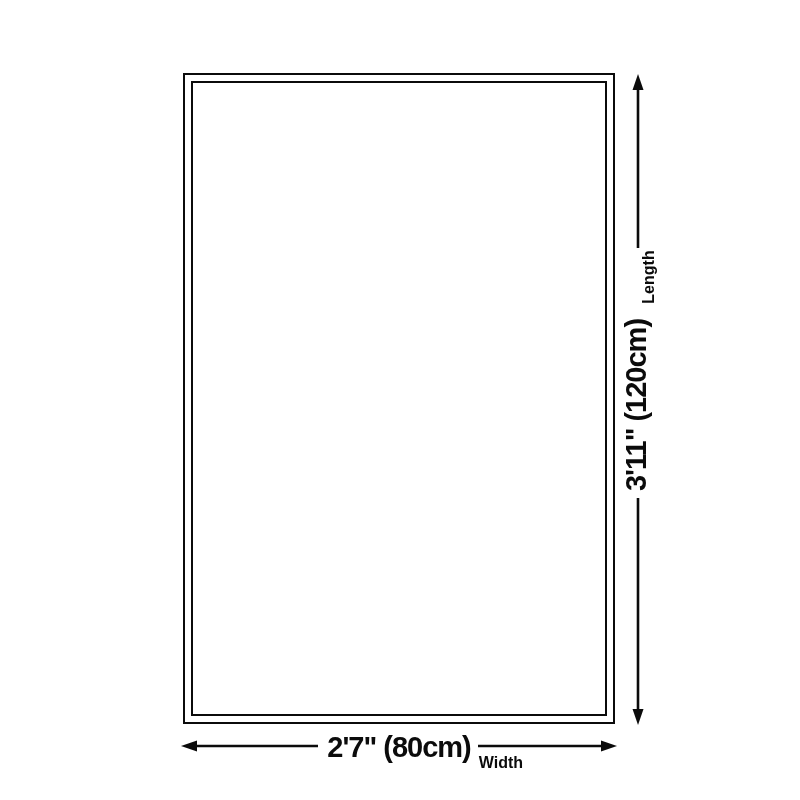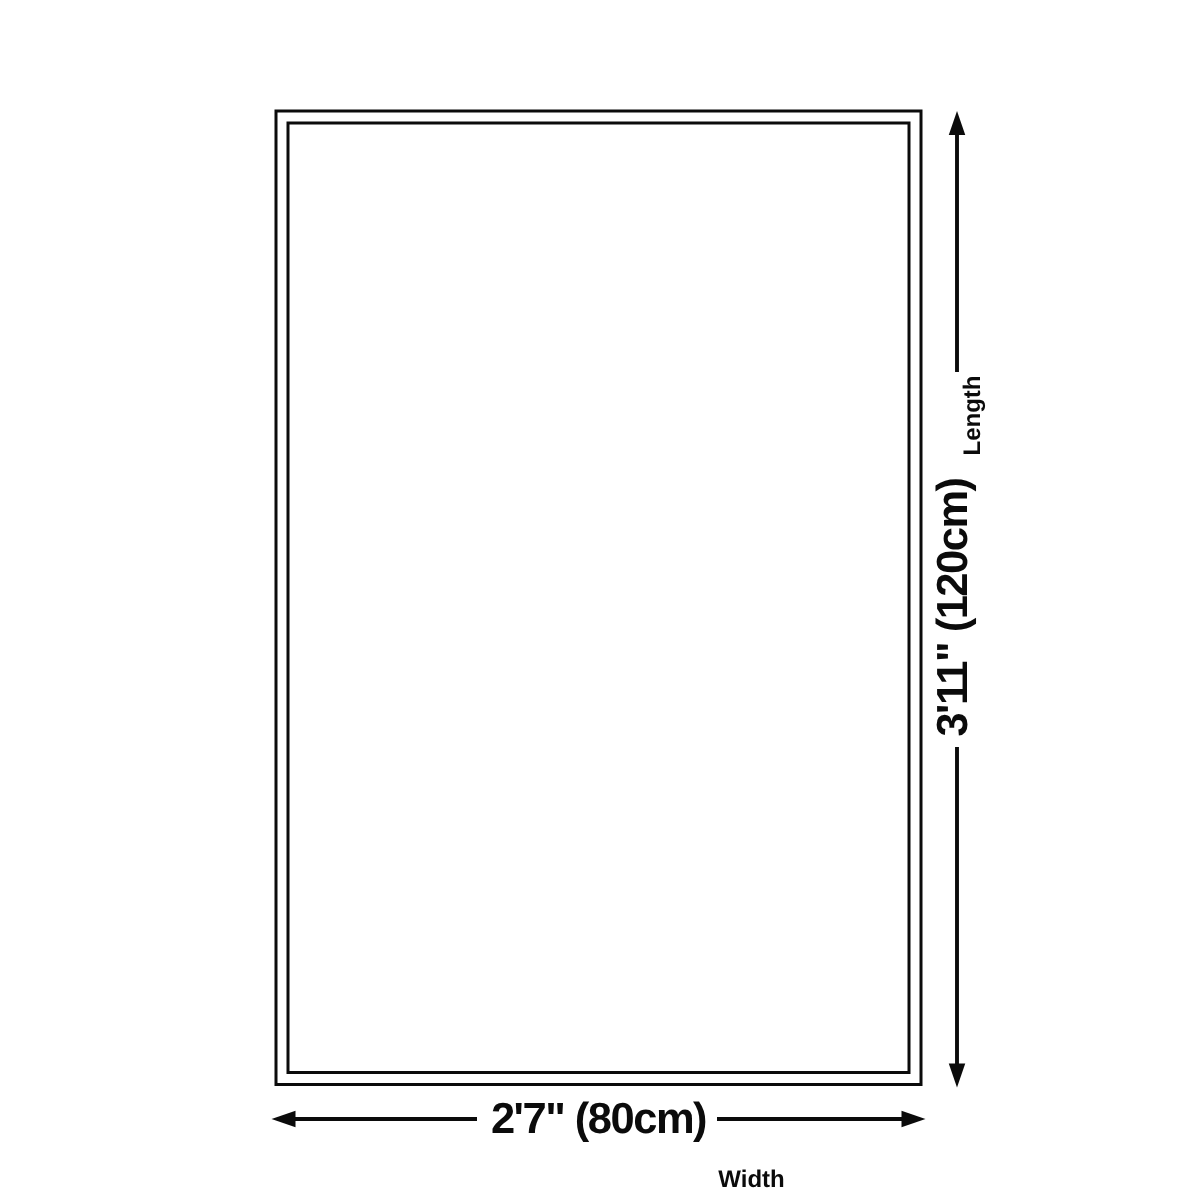--- a/index.html
+++ b/index.html
@@ -28,21 +28,21 @@
   
   .dim-value{
     position:absolute;color:#0b0b0b;font-weight:bold;font-size:29px;
     letter-spacing:-1px;white-space:nowrap;background:#ffffff;padding:0 6px;
   }
   .dim-sublabel{
     position:absolute;color:#0b0b0b;font-weight:bold;font-size:16px;
     letter-spacing:0;white-space:nowrap;background:#ffffff;padding:0 2px;
   }
   .width-value{left:399px;top:747px;transform:translate(-50%,-50%);}
-  .width-sublabel{left:501px;top:763px;transform:translate(-50%,-50%);margin-top:24px;}
+  .width-sublabel{left:501px;top:763px;transform:translate(-50%,-50%);}
   .length-value{left:636px;top:405px;transform:translate(-50%,-50%) rotate(-90deg);}
   .length-sublabel{left:649px;top:277px;transform:translate(-50%,-50%) rotate(-90deg);}
 </style>
 </head>
 <body>
 
 <div class="stage">
 
   <div class="rect-outer">
     <div class="rect-inner"></div>

